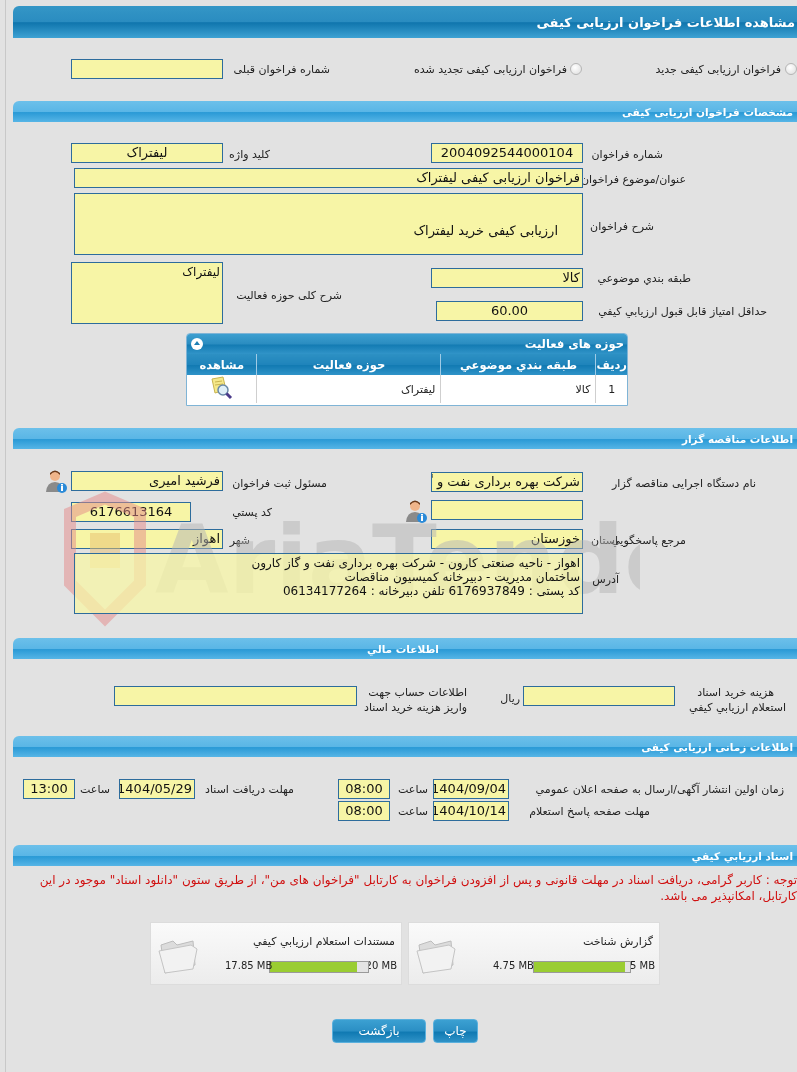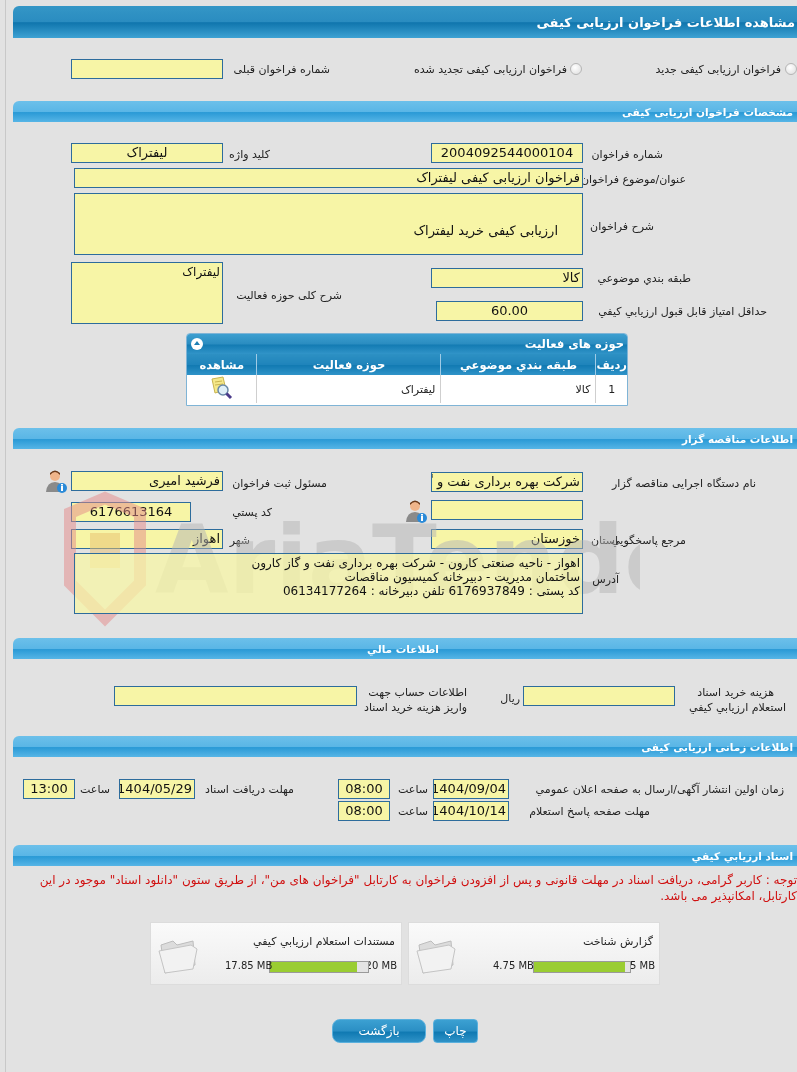--- a/index.html
+++ b/index.html
@@ -248,13 +248,13 @@
     <path d="M2 16 L34 10 L40 14 L36 34 L8 38 Z" fill="#f2f2f2" stroke="#c4c4c4"></path>
   </svg>
   <div class="size" style="right:4px;">20 MB</div>
   <div class="bar" style="left:118px; width:100px;">
     <div class="bar-fill" style="width:89%;"></div>
   </div>
   <div class="size" style="left:74px;">17.85 MB</div>
 </div>
 
 <div class="btn" style="left:433px; width:45px;">چاپ</div>
-<div class="btn" style="left:332px; width:94px;border-radius:8px;">بازگشت</div>
+<div class="btn" style="left:332px; width:94px;">بازگشت</div>
 
 </body></html>

